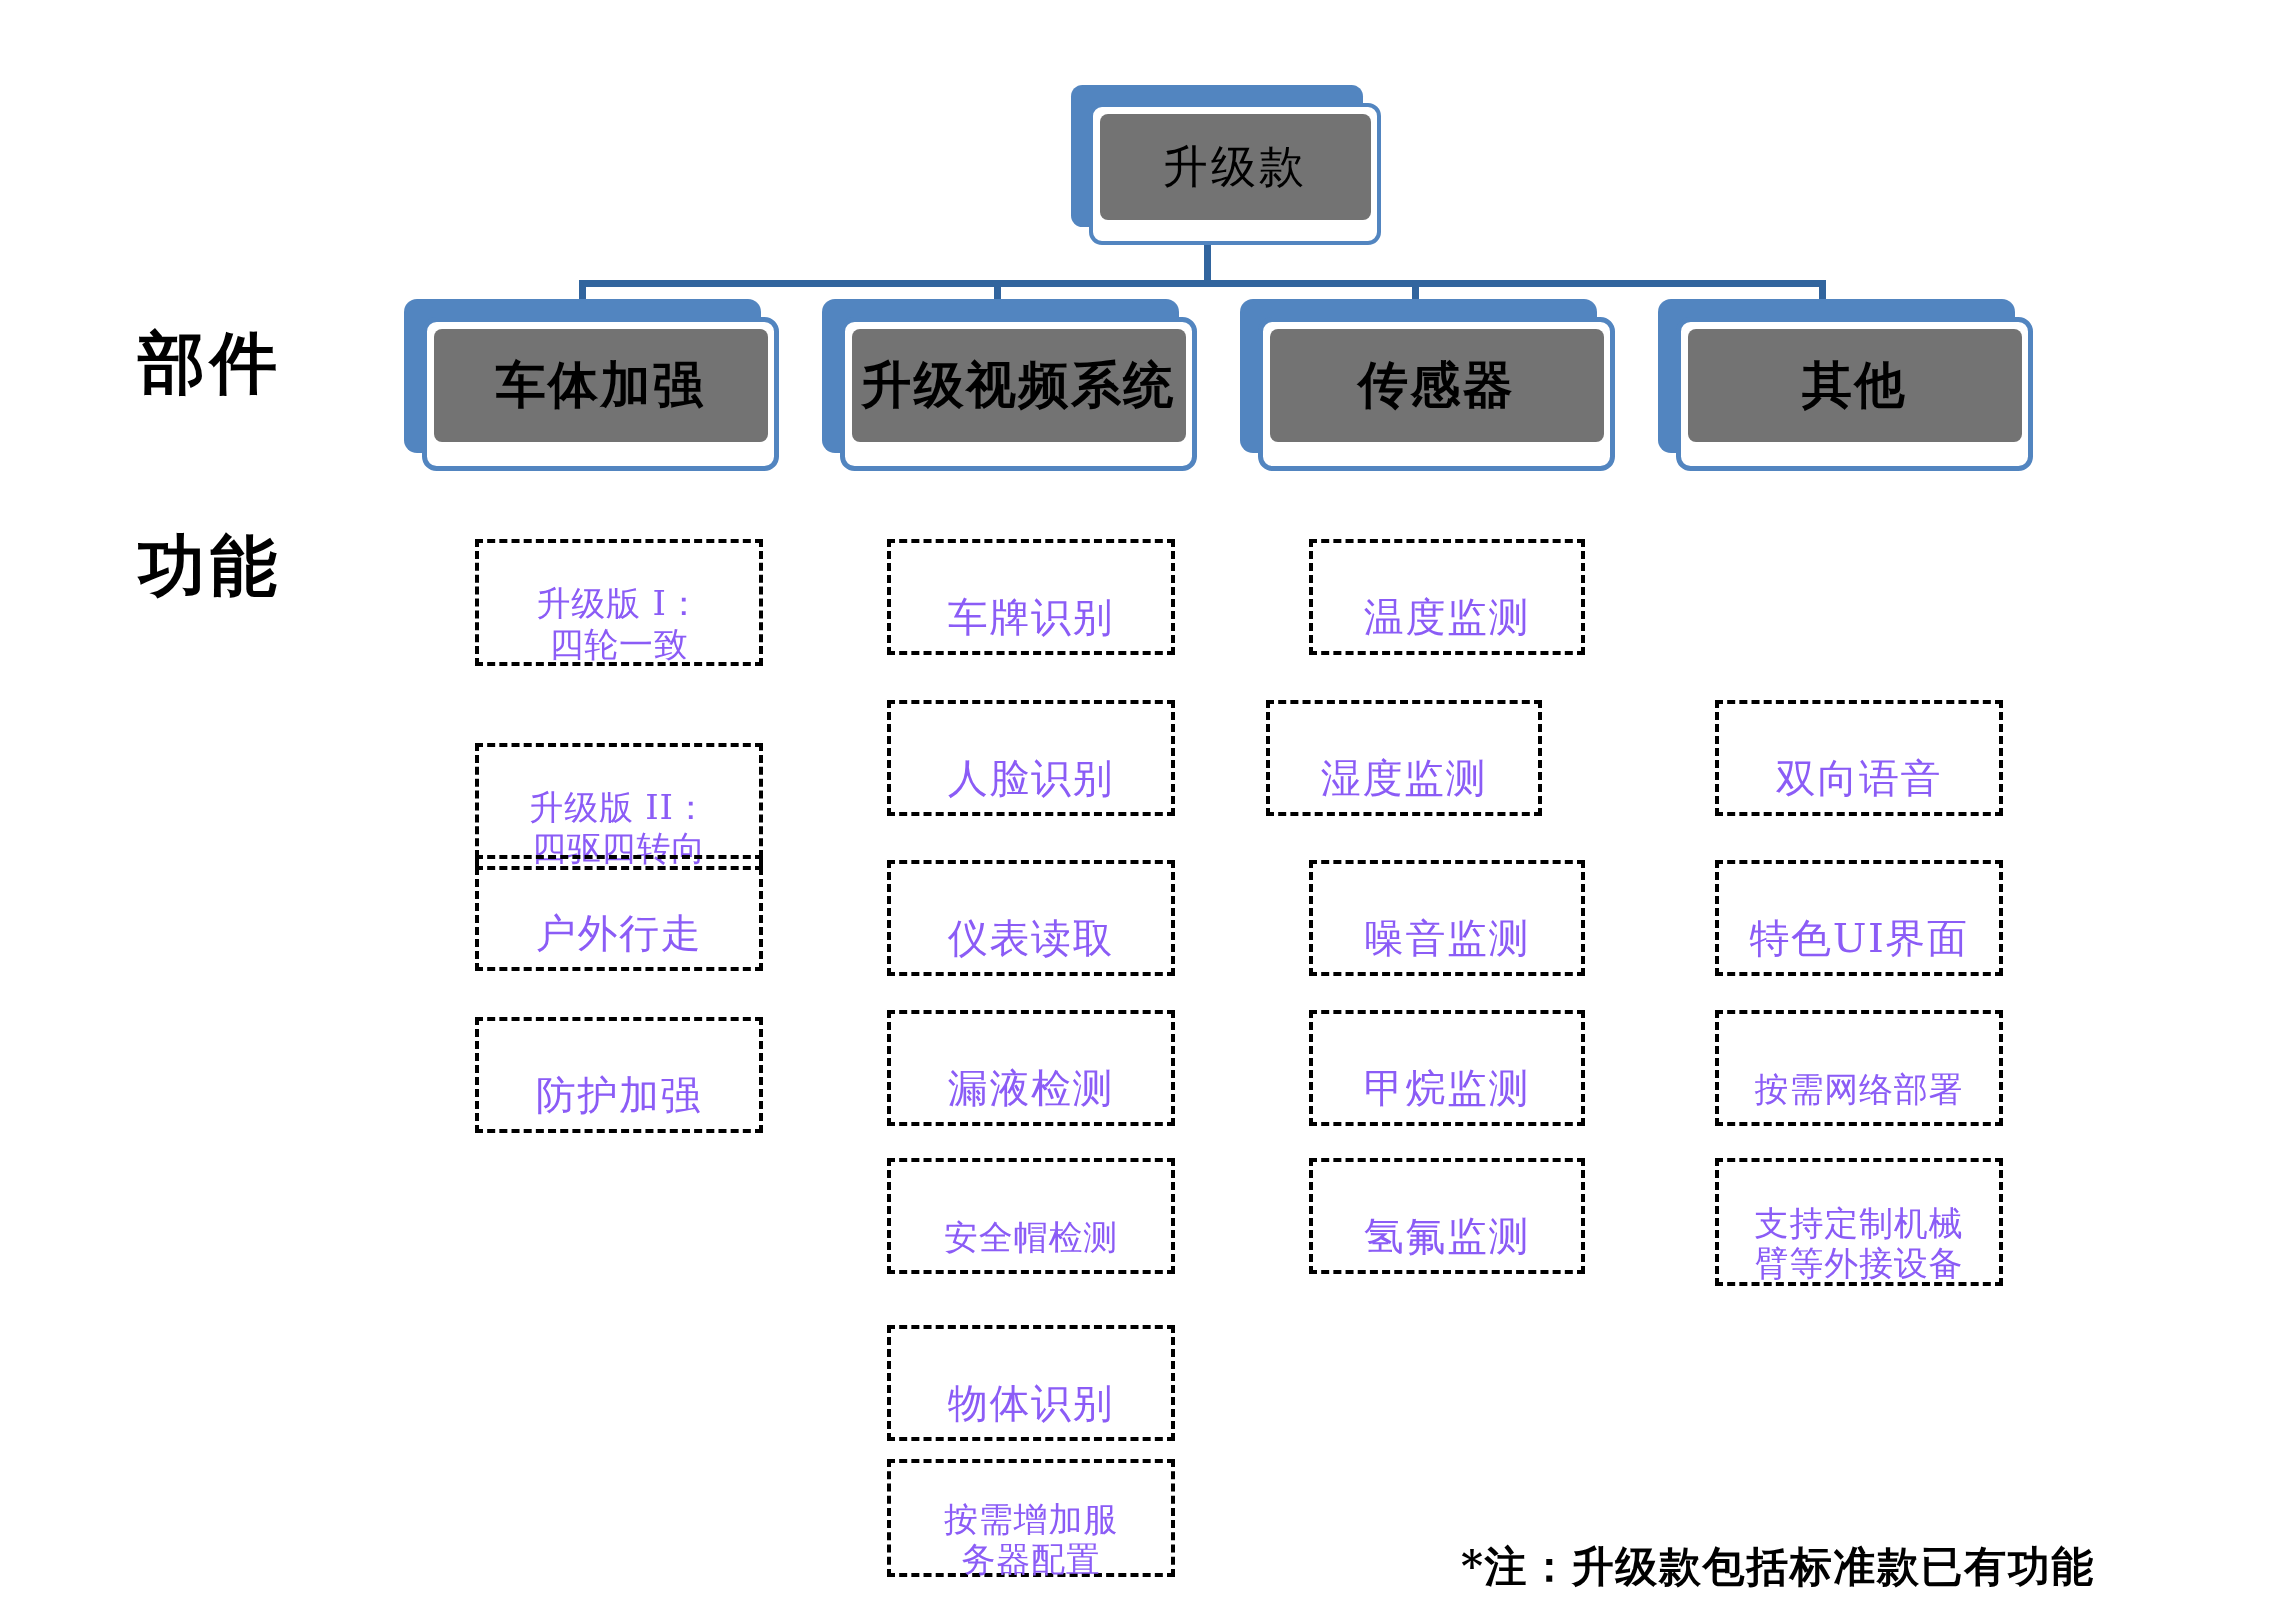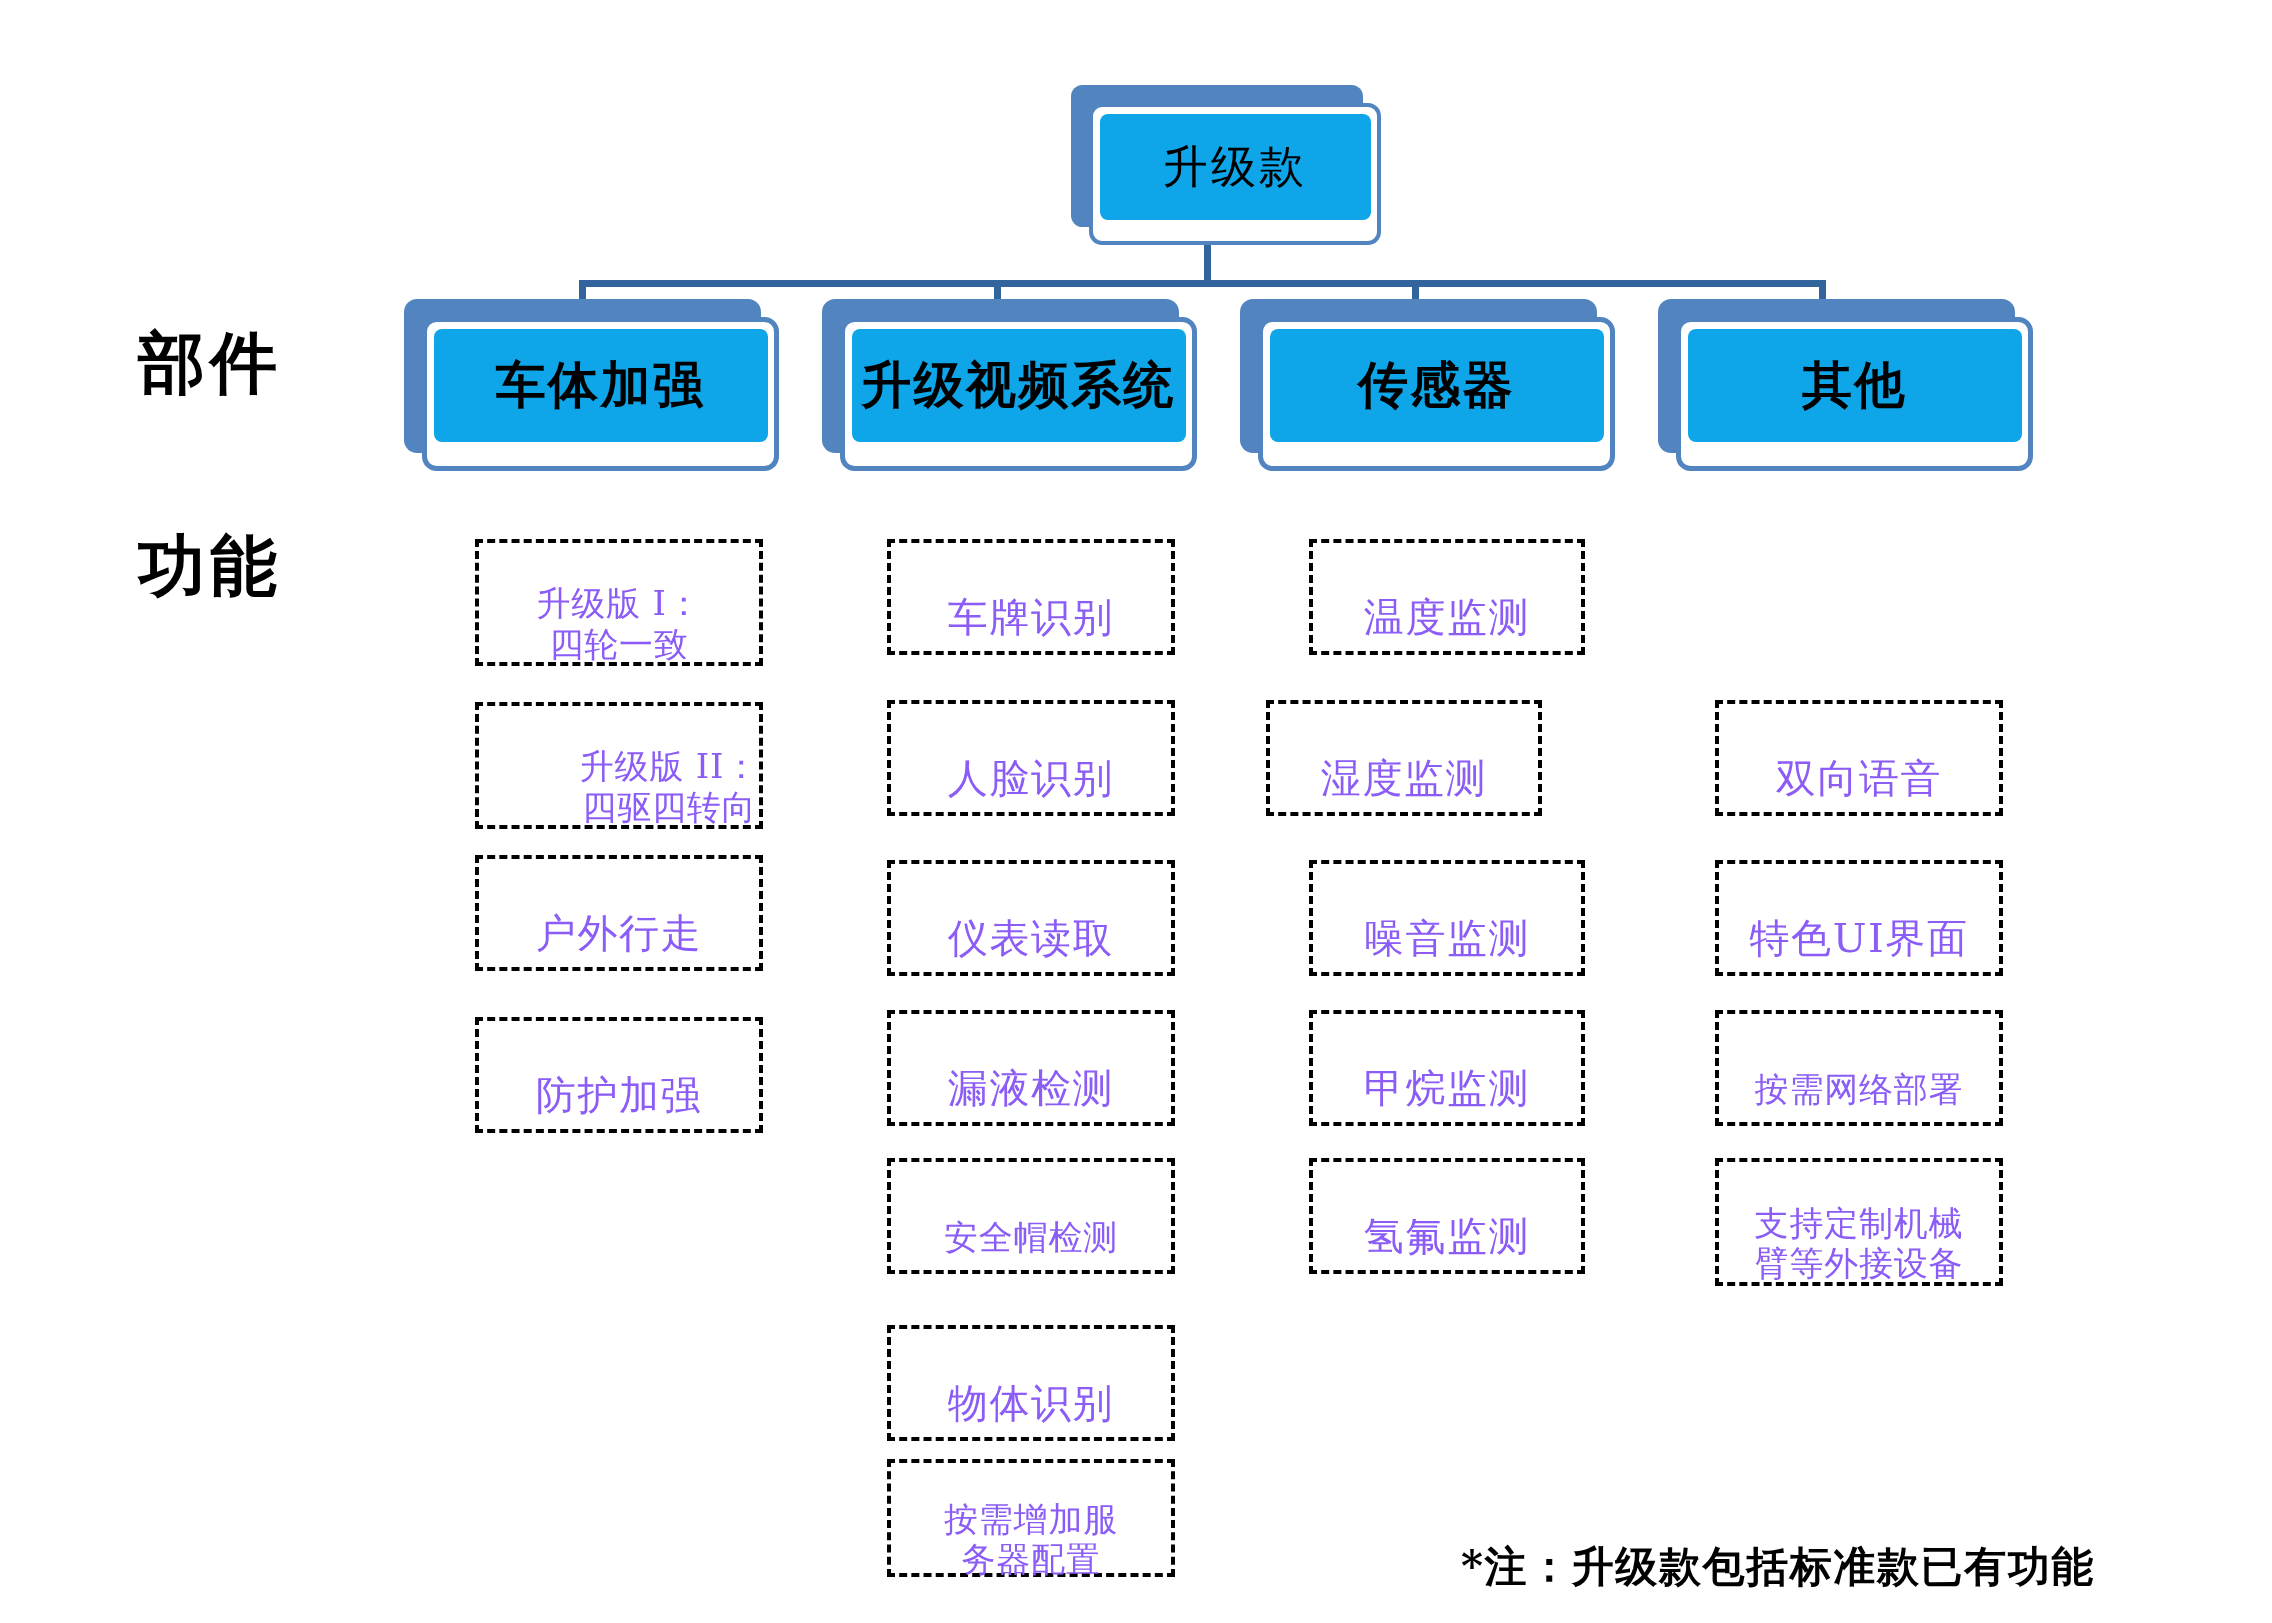--- a/index.html
+++ b/index.html
@@ -56,21 +56,21 @@
     display: flex;
     align-items: flex-start;
     justify-content: center;
   }
   .node .inner {
     position: absolute;
     left: 6.5px;
     top: 6.5px;
     right: 6.5px;
     bottom: 24px;
-    background: #0ea5e9;
+    background: #737373;
     border-radius: 8px;
     display: flex;
     align-items: center;
     justify-content: center;
   }
   .node .label {
     font-size: 50px;
     font-weight: 700;
     letter-spacing: 2.4px;
     color: #000;
@@ -184,21 +184,21 @@
       <div class="inner">
         <span class="label">其他</span>
       </div>
     </div>
   </div>
 
   <div class="chip small" style="left:475px; top:539px; width:288px; height:127px;">
     <span class="chip-text">升级版 I：
 四轮一致</span>
   </div>
-  <div class="chip small" style="left:475px; top:702px; width:288px; height:127px;justify-content:flex-end;">
+  <div class="chip small" style="left:475px; top:743px; width:288px; height:127px;">
     <span class="chip-text">升级版 II：
 四驱四转向</span>
   </div>
   <div class="chip" style="left:475px; top:855px; width:288px; height:116px;">
     <span class="chip-text">户外行走</span>
   </div>
   <div class="chip" style="left:475px; top:1017px; width:288px; height:116px;">
     <span class="chip-text">防护加强</span>
   </div>
 

